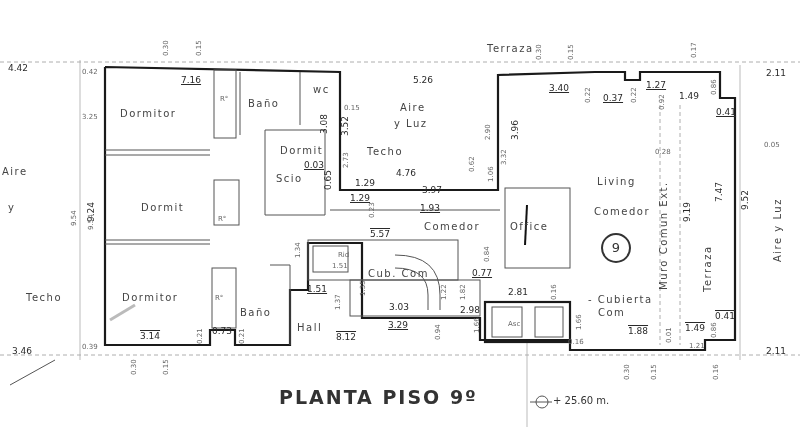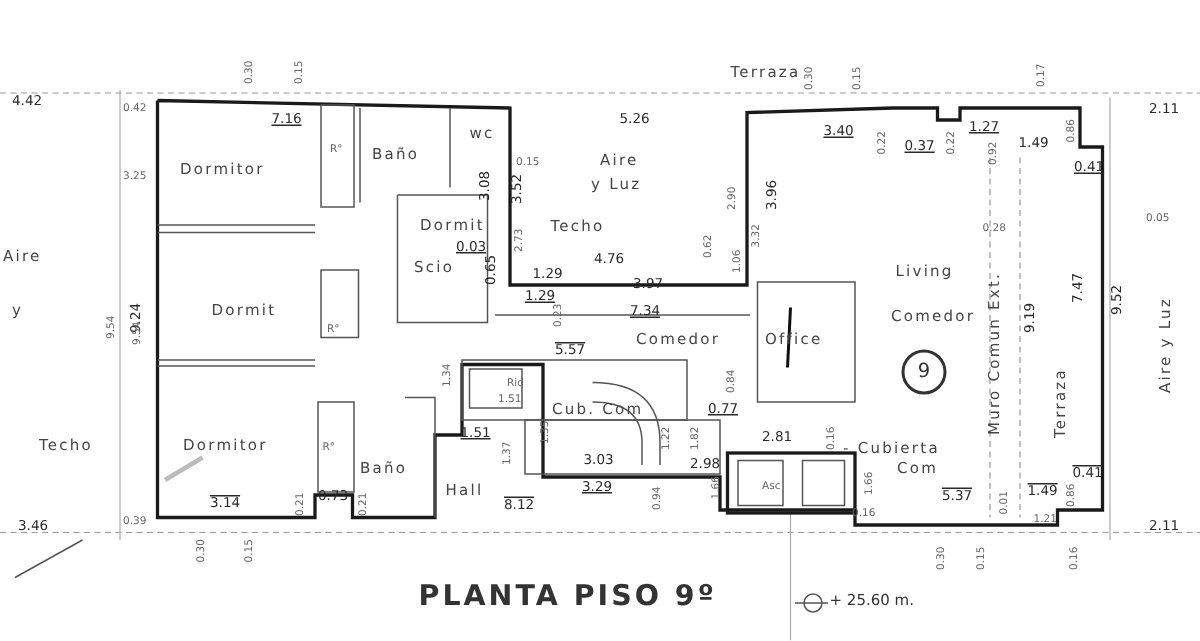--- a/index.html
+++ b/index.html
@@ -89,21 +89,21 @@
 <span class="lbl room" style="left:424px;top:221px">Comedor</span>
 <span class="lbl room" style="left:510px;top:221px">Office</span>
 <span class="lbl room" style="left:597px;top:176px">Living</span>
 <span class="lbl room" style="left:594px;top:206px">Comedor</span>
 <span class="lbl room v" style="left:658px;top:290px">Muro Comun Ext.</span>
 <span class="lbl room v" style="left:702px;top:292px">Terraza</span>
 <span class="lbl room v" style="left:772px;top:262px">Aire y Luz</span>
 <span class="lbl room" style="left:487px;top:43px">Terraza</span>
 <span class="lbl room" style="left:297px;top:322px">Hall</span>
 <span class="lbl room" style="left:368px;top:268px">Cub. Com</span>
-<span class="lbl room" style="left:562px;top:294px">- Cubierta</span>
+<span class="lbl room" style="left:588px;top:294px">- Cubierta</span>
 <span class="lbl room" style="left:598px;top:307px">Com</span>
 <span class="lbl small" style="left:508px;top:320px">Asc</span>
 <span class="lbl small" style="left:338px;top:251px">Rid</span>
 <span class="lbl room" style="left:2px;top:166px">Aire</span>
 <span class="lbl room" style="left:8px;top:202px">y</span>
 <span class="lbl room" style="left:26px;top:292px">Techo</span>
 <span class="lbl small" style="left:220px;top:95px">R°</span>
 <span class="lbl small" style="left:218px;top:215px">R°</span>
 <span class="lbl small" style="left:215px;top:294px">R°</span>
 
@@ -121,21 +121,21 @@
 <span class="lbl small" style="left:344px;top:104px">0.15</span>
 <span class="lbl dim v" style="left:340px;top:136px">3.52</span>
 <span class="lbl dim u" style="left:304px;top:160px">0.03</span>
 <span class="lbl dim v" style="left:323px;top:190px">0.65</span>
 <span class="lbl small v" style="left:342px;top:168px">2.73</span>
 <span class="lbl dim" style="left:355px;top:178px">1.29</span>
 <span class="lbl dim u" style="left:350px;top:193px">1.29</span>
 <span class="lbl small v" style="left:368px;top:218px">0.23</span>
 <span class="lbl dim" style="left:396px;top:168px">4.76</span>
 <span class="lbl dim" style="left:422px;top:185px">3.97</span>
-<span class="lbl dim u" style="left:420px;top:203px">7.34</span>
+<span class="lbl dim u" style="left:420px;top:203px">1.93</span>
 <span class="lbl small v" style="left:484px;top:140px">2.90</span>
 <span class="lbl dim v" style="left:510px;top:140px">3.96</span>
 <span class="lbl small v" style="left:500px;top:165px">3.32</span>
 <span class="lbl small v" style="left:468px;top:172px">0.62</span>
 <span class="lbl small v" style="left:487px;top:182px">1.06</span>
 <span class="lbl dim u" style="left:549px;top:83px">3.40</span>
 <span class="lbl small v" style="left:584px;top:103px">0.22</span>
 <span class="lbl dim u" style="left:603px;top:93px">0.37</span>
 <span class="lbl small v" style="left:630px;top:103px">0.22</span>
 <span class="lbl dim u" style="left:646px;top:80px">1.27</span>
@@ -171,21 +171,21 @@
 <span class="lbl small v" style="left:575px;top:330px">1.66</span>
 <span class="lbl small v" style="left:550px;top:300px">0.16</span>
 <span class="lbl small" style="left:568px;top:338px">0.16</span>
 <span class="lbl dim o" style="left:140px;top:331px">3.14</span>
 <span class="lbl small v" style="left:196px;top:344px">0.21</span>
 <span class="lbl dim" style="left:212px;top:326px">0.73</span>
 <span class="lbl small v" style="left:238px;top:344px">0.21</span>
 <span class="lbl small" style="left:82px;top:343px">0.39</span>
 <span class="lbl small v" style="left:130px;top:375px">0.30</span>
 <span class="lbl small v" style="left:162px;top:375px">0.15</span>
-<span class="lbl dim o" style="left:628px;top:326px">5.37</span>
+<span class="lbl dim o" style="left:628px;top:326px">1.88</span>
 <span class="lbl small v" style="left:665px;top:343px">0.01</span>
 <span class="lbl dim o" style="left:685px;top:323px">1.49</span>
 <span class="lbl small v" style="left:710px;top:338px">0.86</span>
 <span class="lbl dim o" style="left:715px;top:311px">0.41</span>
 <span class="lbl small" style="left:689px;top:342px">1.21</span>
 <span class="lbl small v" style="left:623px;top:380px">0.30</span>
 <span class="lbl small v" style="left:650px;top:380px">0.15</span>
 <span class="lbl small v" style="left:712px;top:380px">0.16</span>
 <span class="lbl small v" style="left:535px;top:60px">0.30</span>
 <span class="lbl small v" style="left:567px;top:60px">0.15</span>

